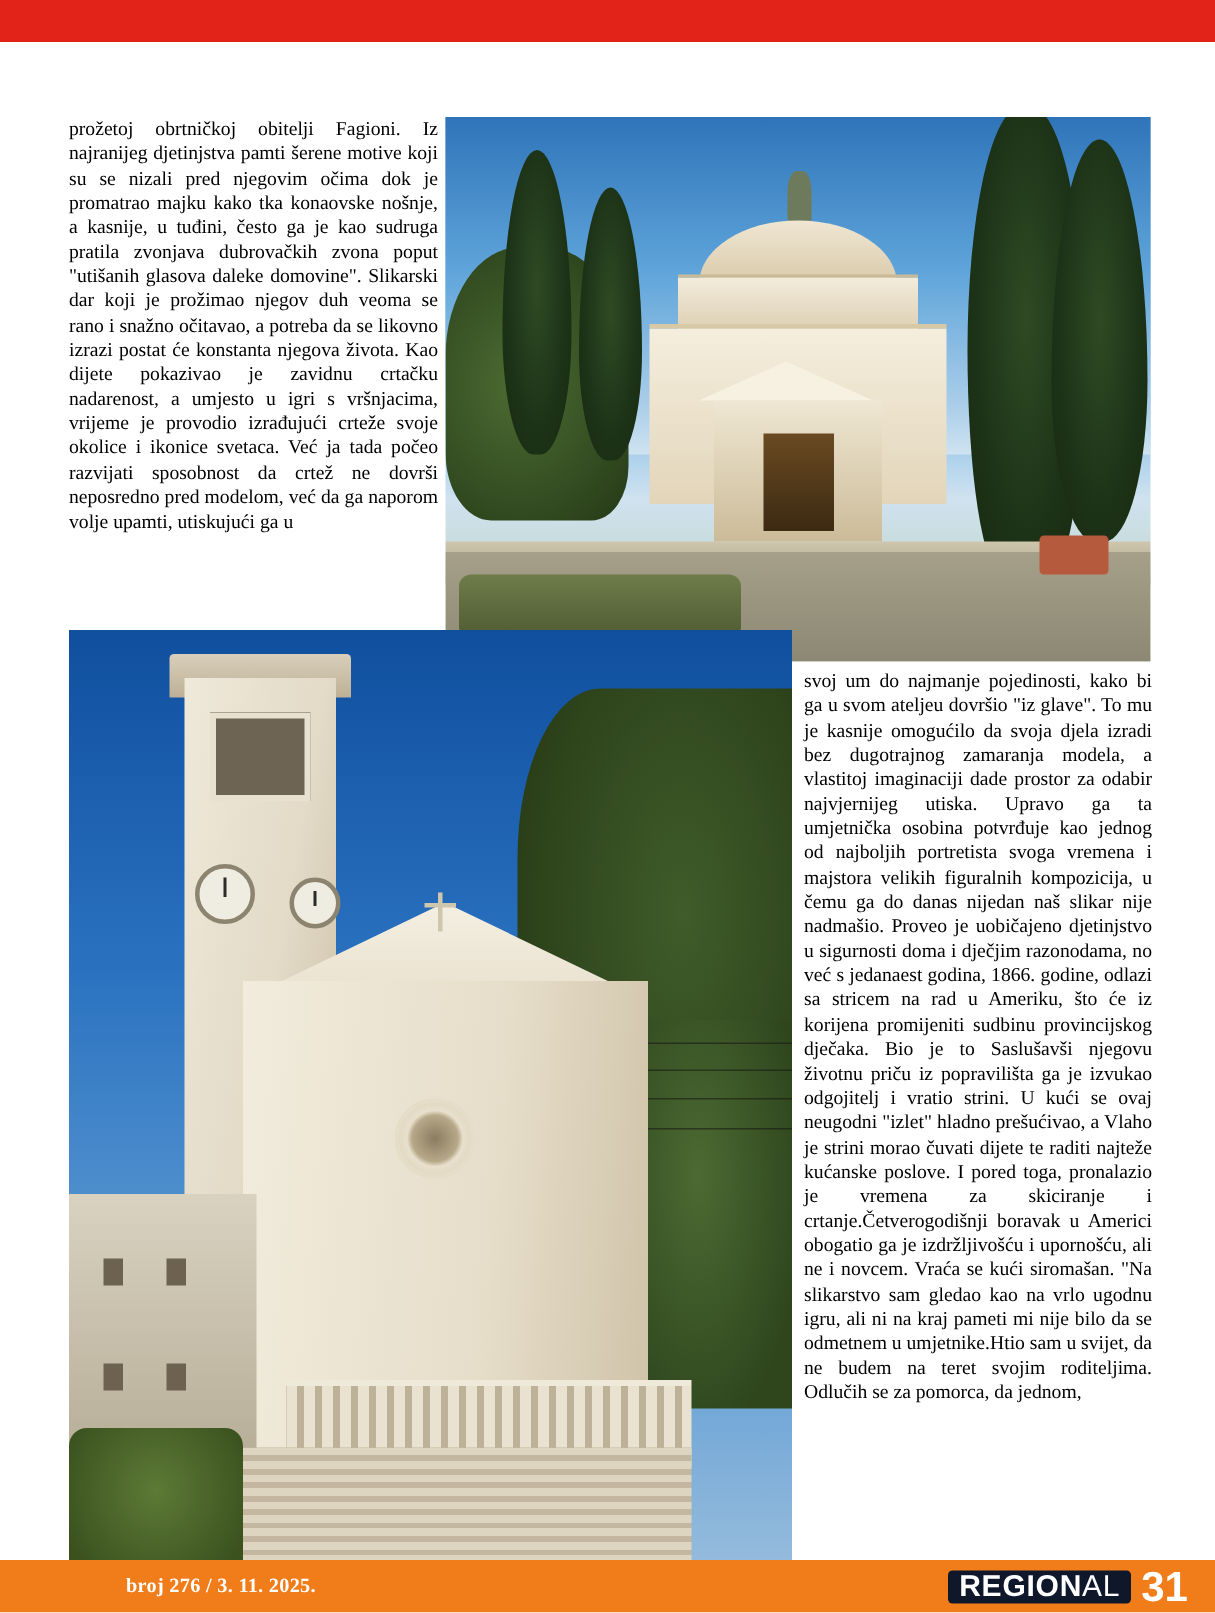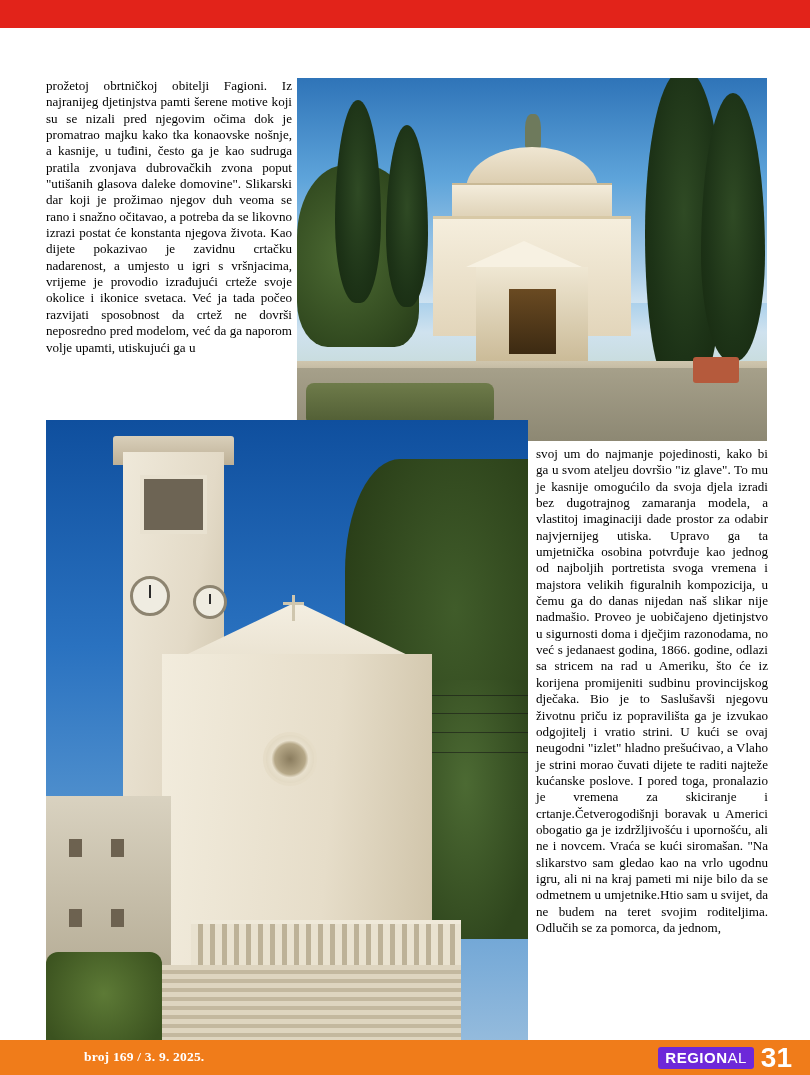--- a/index.html
+++ b/index.html
@@ -38,25 +38,25 @@
     letter-spacing: 0.2px;
   }
   .logo-wrap {
     position: absolute;
     right: 18px; top: 4px;
     display: flex;
     align-items: center;
     height: 27px;
   }
   .logo-badge {
-    background: #6d28d9;
+    background: #0f172a;
     color: #ffffff;
     font-family: "Liberation Sans", sans-serif;
     font-weight: bold;
-    font-size: 15px;
+    font-size: 20px;
     letter-spacing: 0.5px;
     padding: 3px 7px 3px 7px;
     border-radius: 3px;
     line-height: 16px;
   }
   .logo-badge .thin {
     font-weight: normal;
   }
   .page-num {
     color: #ffffff;
@@ -388,18 +388,18 @@
     </div>
 
     <div class="balustrade"></div>
     <div class="stairs"></div>
     <div class="shrub"></div>
   </div>
 
 </div>
 
 <div class="bottom-bar">
-  <div class="issue">broj  169 / 3. 9. 2025.</div>
+  <div class="issue">broj  276 / 3. 11. 2025.</div>
   <div class="logo-wrap">
     <div class="logo-badge"><span>REGION</span><span class="thin">AL</span></div>
     <div class="page-num">31</div>
   </div>
 </div>
 
 </body></html>

